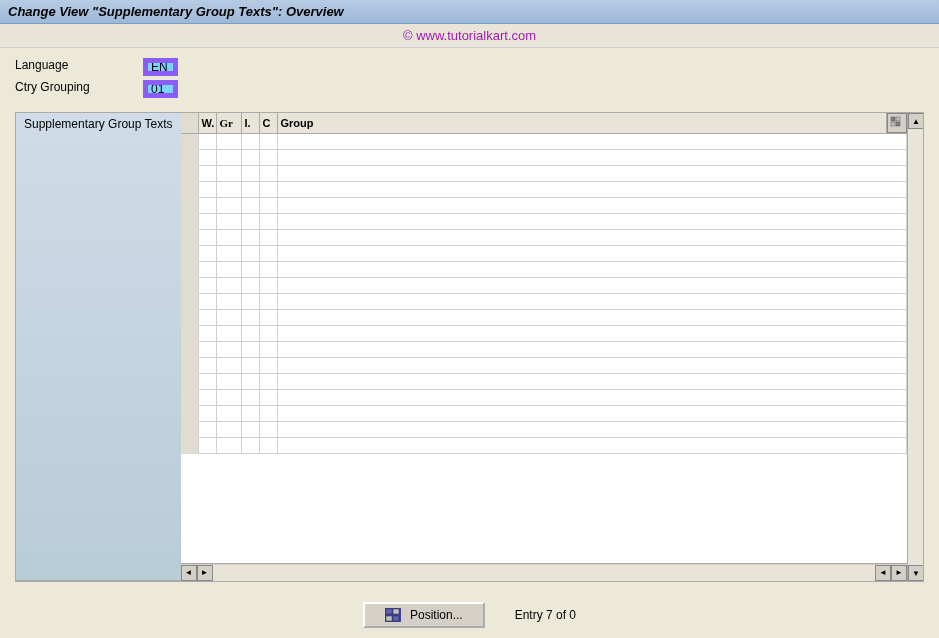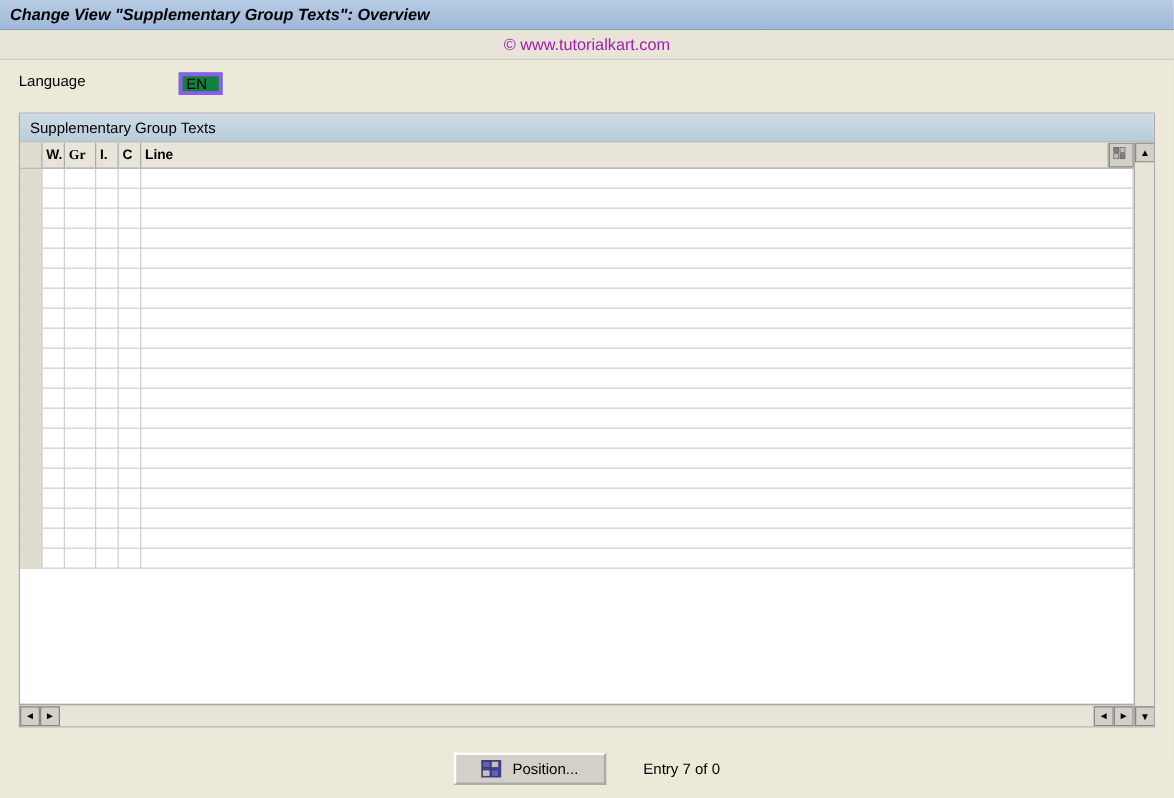--- a/index.html
+++ b/index.html
@@ -63,43 +63,43 @@
       gap: 28px;
     }
 
     .form-label {
       width: 100px;
       font-size: 12px;
       color: #000;
     }
 
     .form-input {
-      border: 3px solid #8b5cf6;
-      background-color: #15803d;
+      border: 5px solid #8b5cf6;
+      background-color: #7dd3fc;
       padding: 1px 3px;
       font-size: 12px;
       width: 35px;
       height: 18px;
     }
 
     .form-input-blank {
       border: 1px solid #999;
       background-color: #fff;
       padding: 1px 3px;
       font-size: 12px;
       width: 35px;
       height: 18px;
     }
 
     .table-section {
       flex: 1;
       border: 1px solid #aaa;
       background-color: #fff;
       display: flex;
-      flex-direction: column;
+      flex-direction: row;
     }
 
     .table-header-bar {
       background: linear-gradient(to bottom, #d0dce8, #b8ccd8);
       padding: 4px 8px;
       font-size: 12px;
       font-weight: normal;
       color: #000;
       border-bottom: 1px solid #aaa;
     }
@@ -336,20 +336,24 @@
   </div>
   <div class="watermark-bar">
     <span>© www.tutorialkart.com</span>
   </div>
 
   <div class="content-area">
     <div class="form-fields">
       <div class="form-row">
         <span class="form-label">Language</span>
         <input class="form-input" type="text" value="EN" style="">
+      </div>
+      <div class="form-row">
+        <span class="form-label">Ctry Grouping</span>
+        <input class="form-input" type="text" value="01" style="">
       </div>
     </div>
 
     <div class="table-section">
       <div class="table-header-bar">
         <span>Supplementary Group Texts</span>
       </div>
 
       <div class="table-container">
         <div style="display:flex; flex-direction: row; flex:1; overflow:hidden;">
@@ -363,21 +367,21 @@
               <div class="col-header col-gr">
                 <span>Gr</span>
               </div>
               <div class="col-header col-i">
                 <span>I.</span>
               </div>
               <div class="col-header col-c">
                 <span>C</span>
               </div>
               <div class="col-header col-line">
-                <span>Line</span>
+                <span>Group</span>
               </div>
               <div class="col-settings-btn">
                 <svg class="grid-icon-svg" viewBox="0 0 14 14" xmlns="http://www.w3.org/2000/svg">
                   <rect x="1" y="1" width="4" height="4" fill="#808080" stroke="#555" stroke-width="0.5"></rect>
                   <rect x="6" y="1" width="4" height="4" fill="#c0c0c0" stroke="#555" stroke-width="0.5"></rect>
                   <rect x="1" y="6" width="4" height="4" fill="#c0c0c0" stroke="#555" stroke-width="0.5"></rect>
                   <rect x="6" y="6" width="4" height="4" fill="#808080" stroke="#555" stroke-width="0.5"></rect>
                 </svg>
               </div>
             </div>

